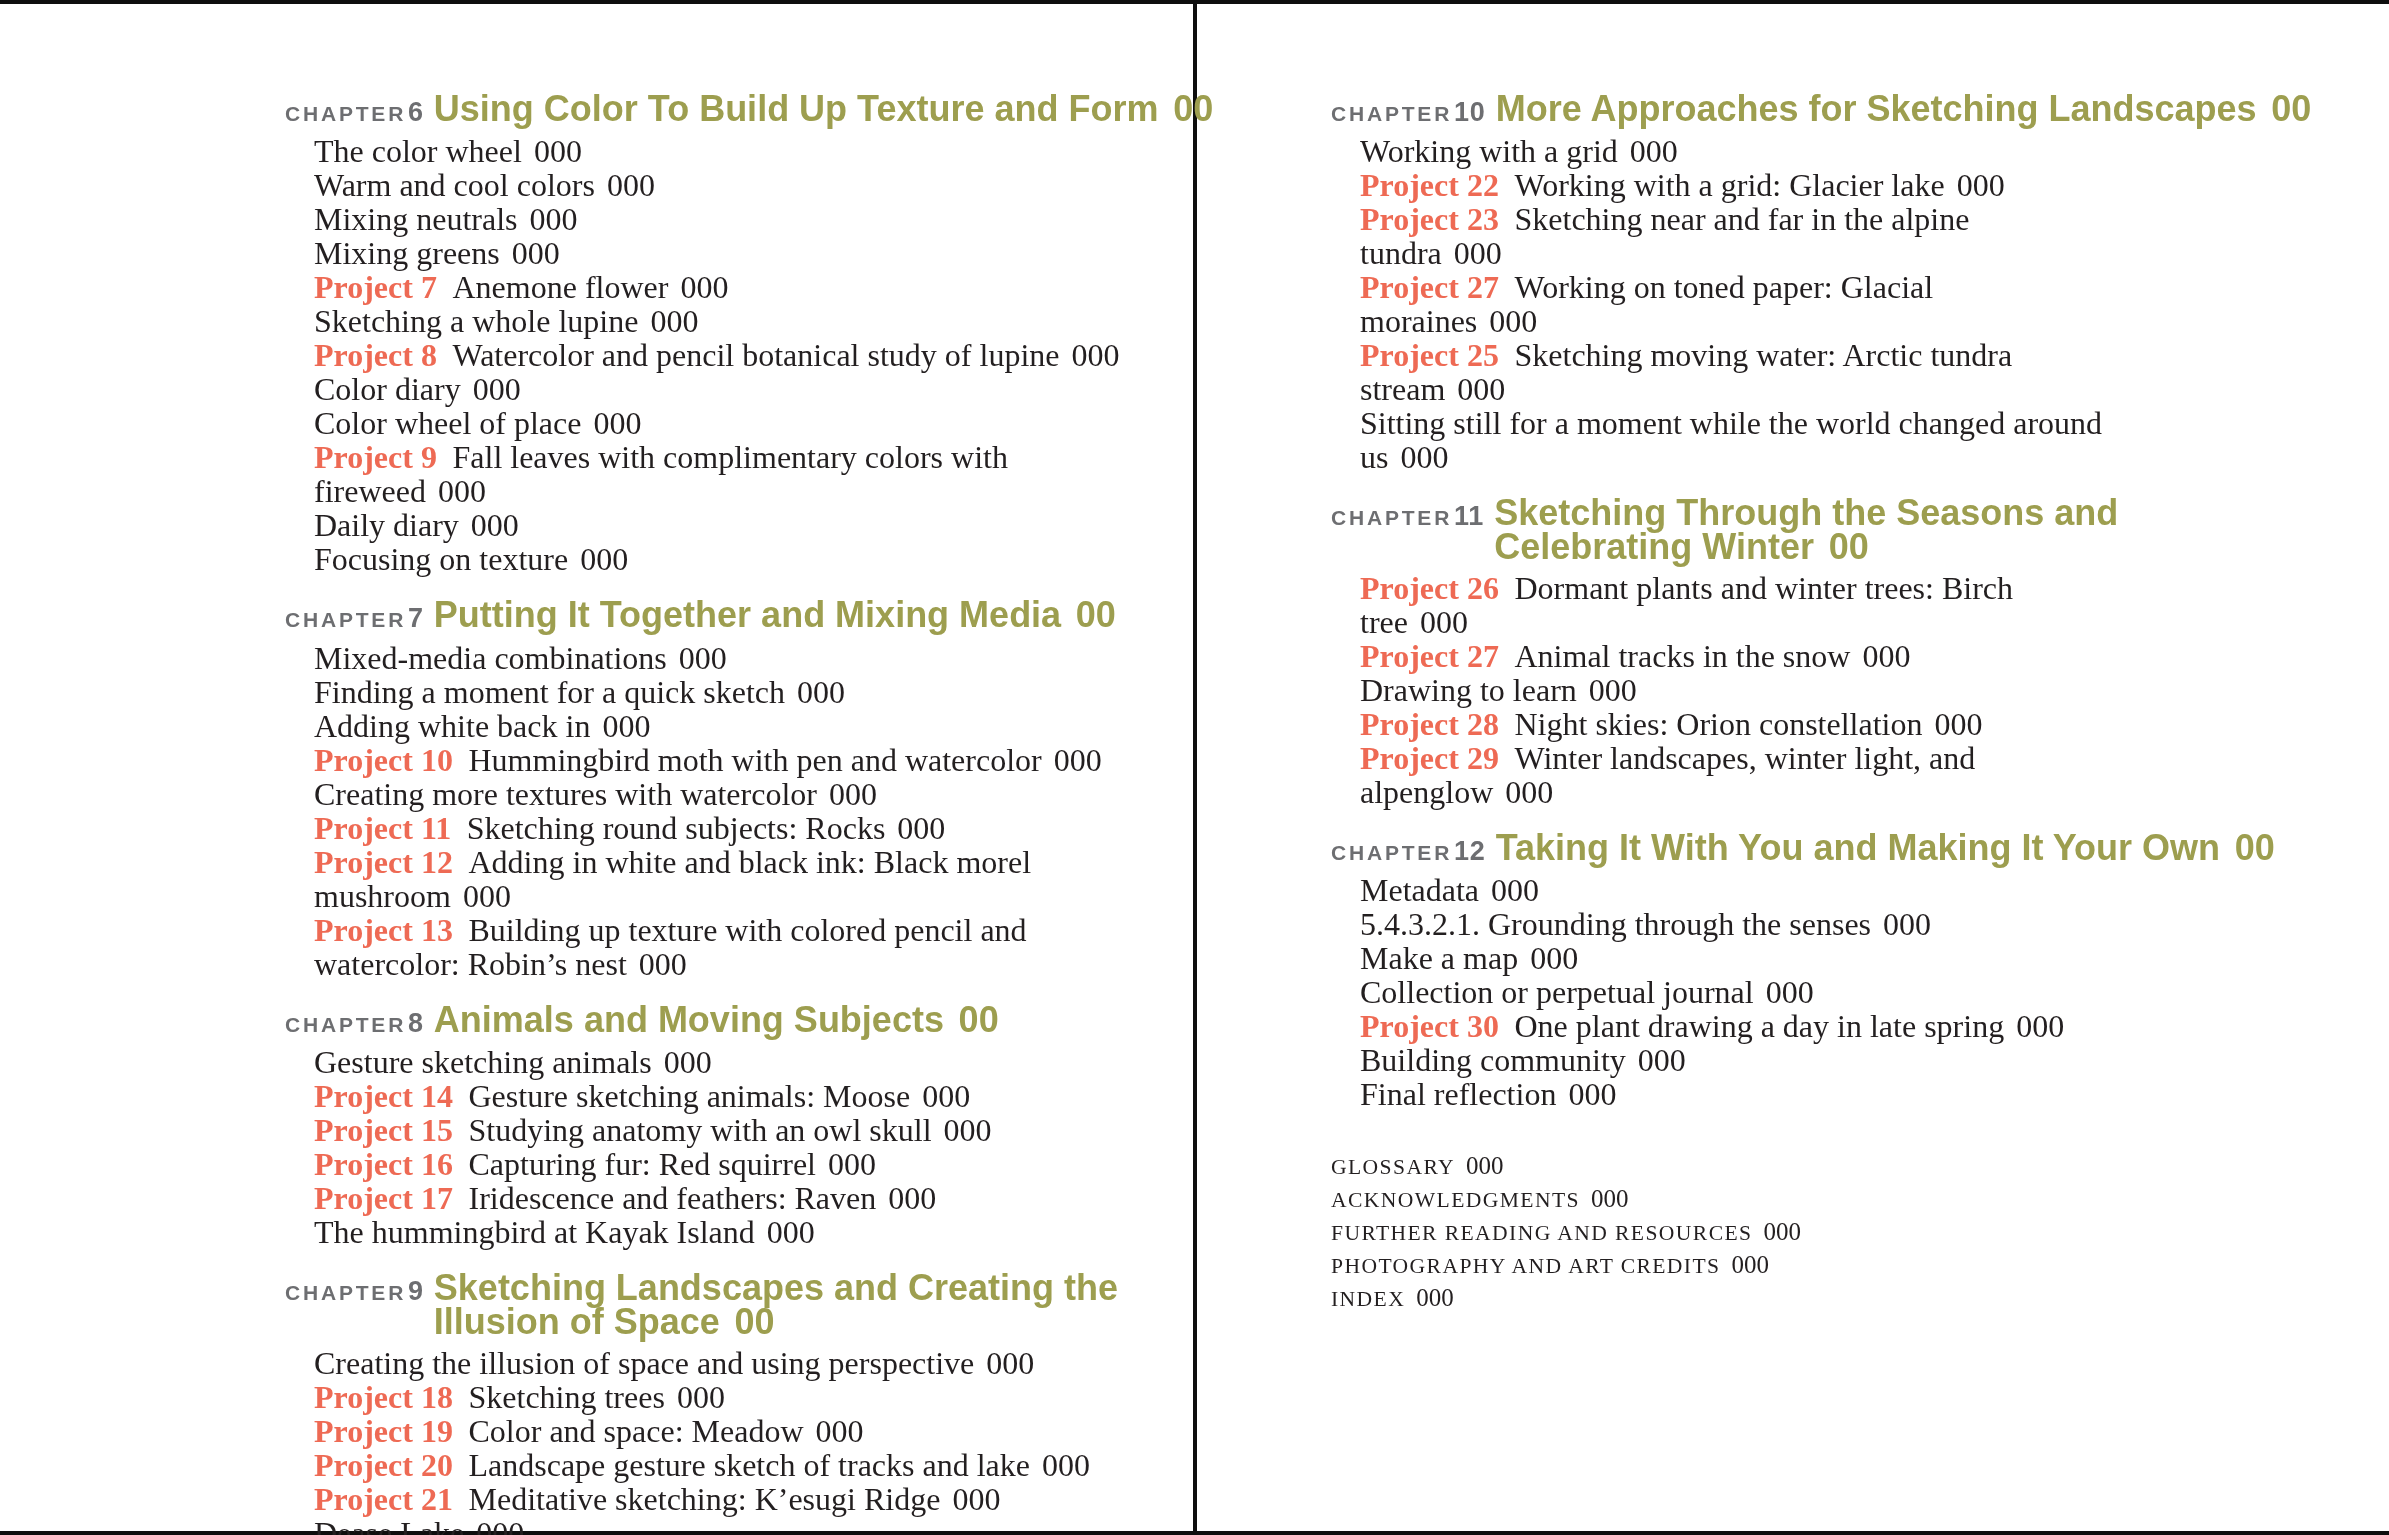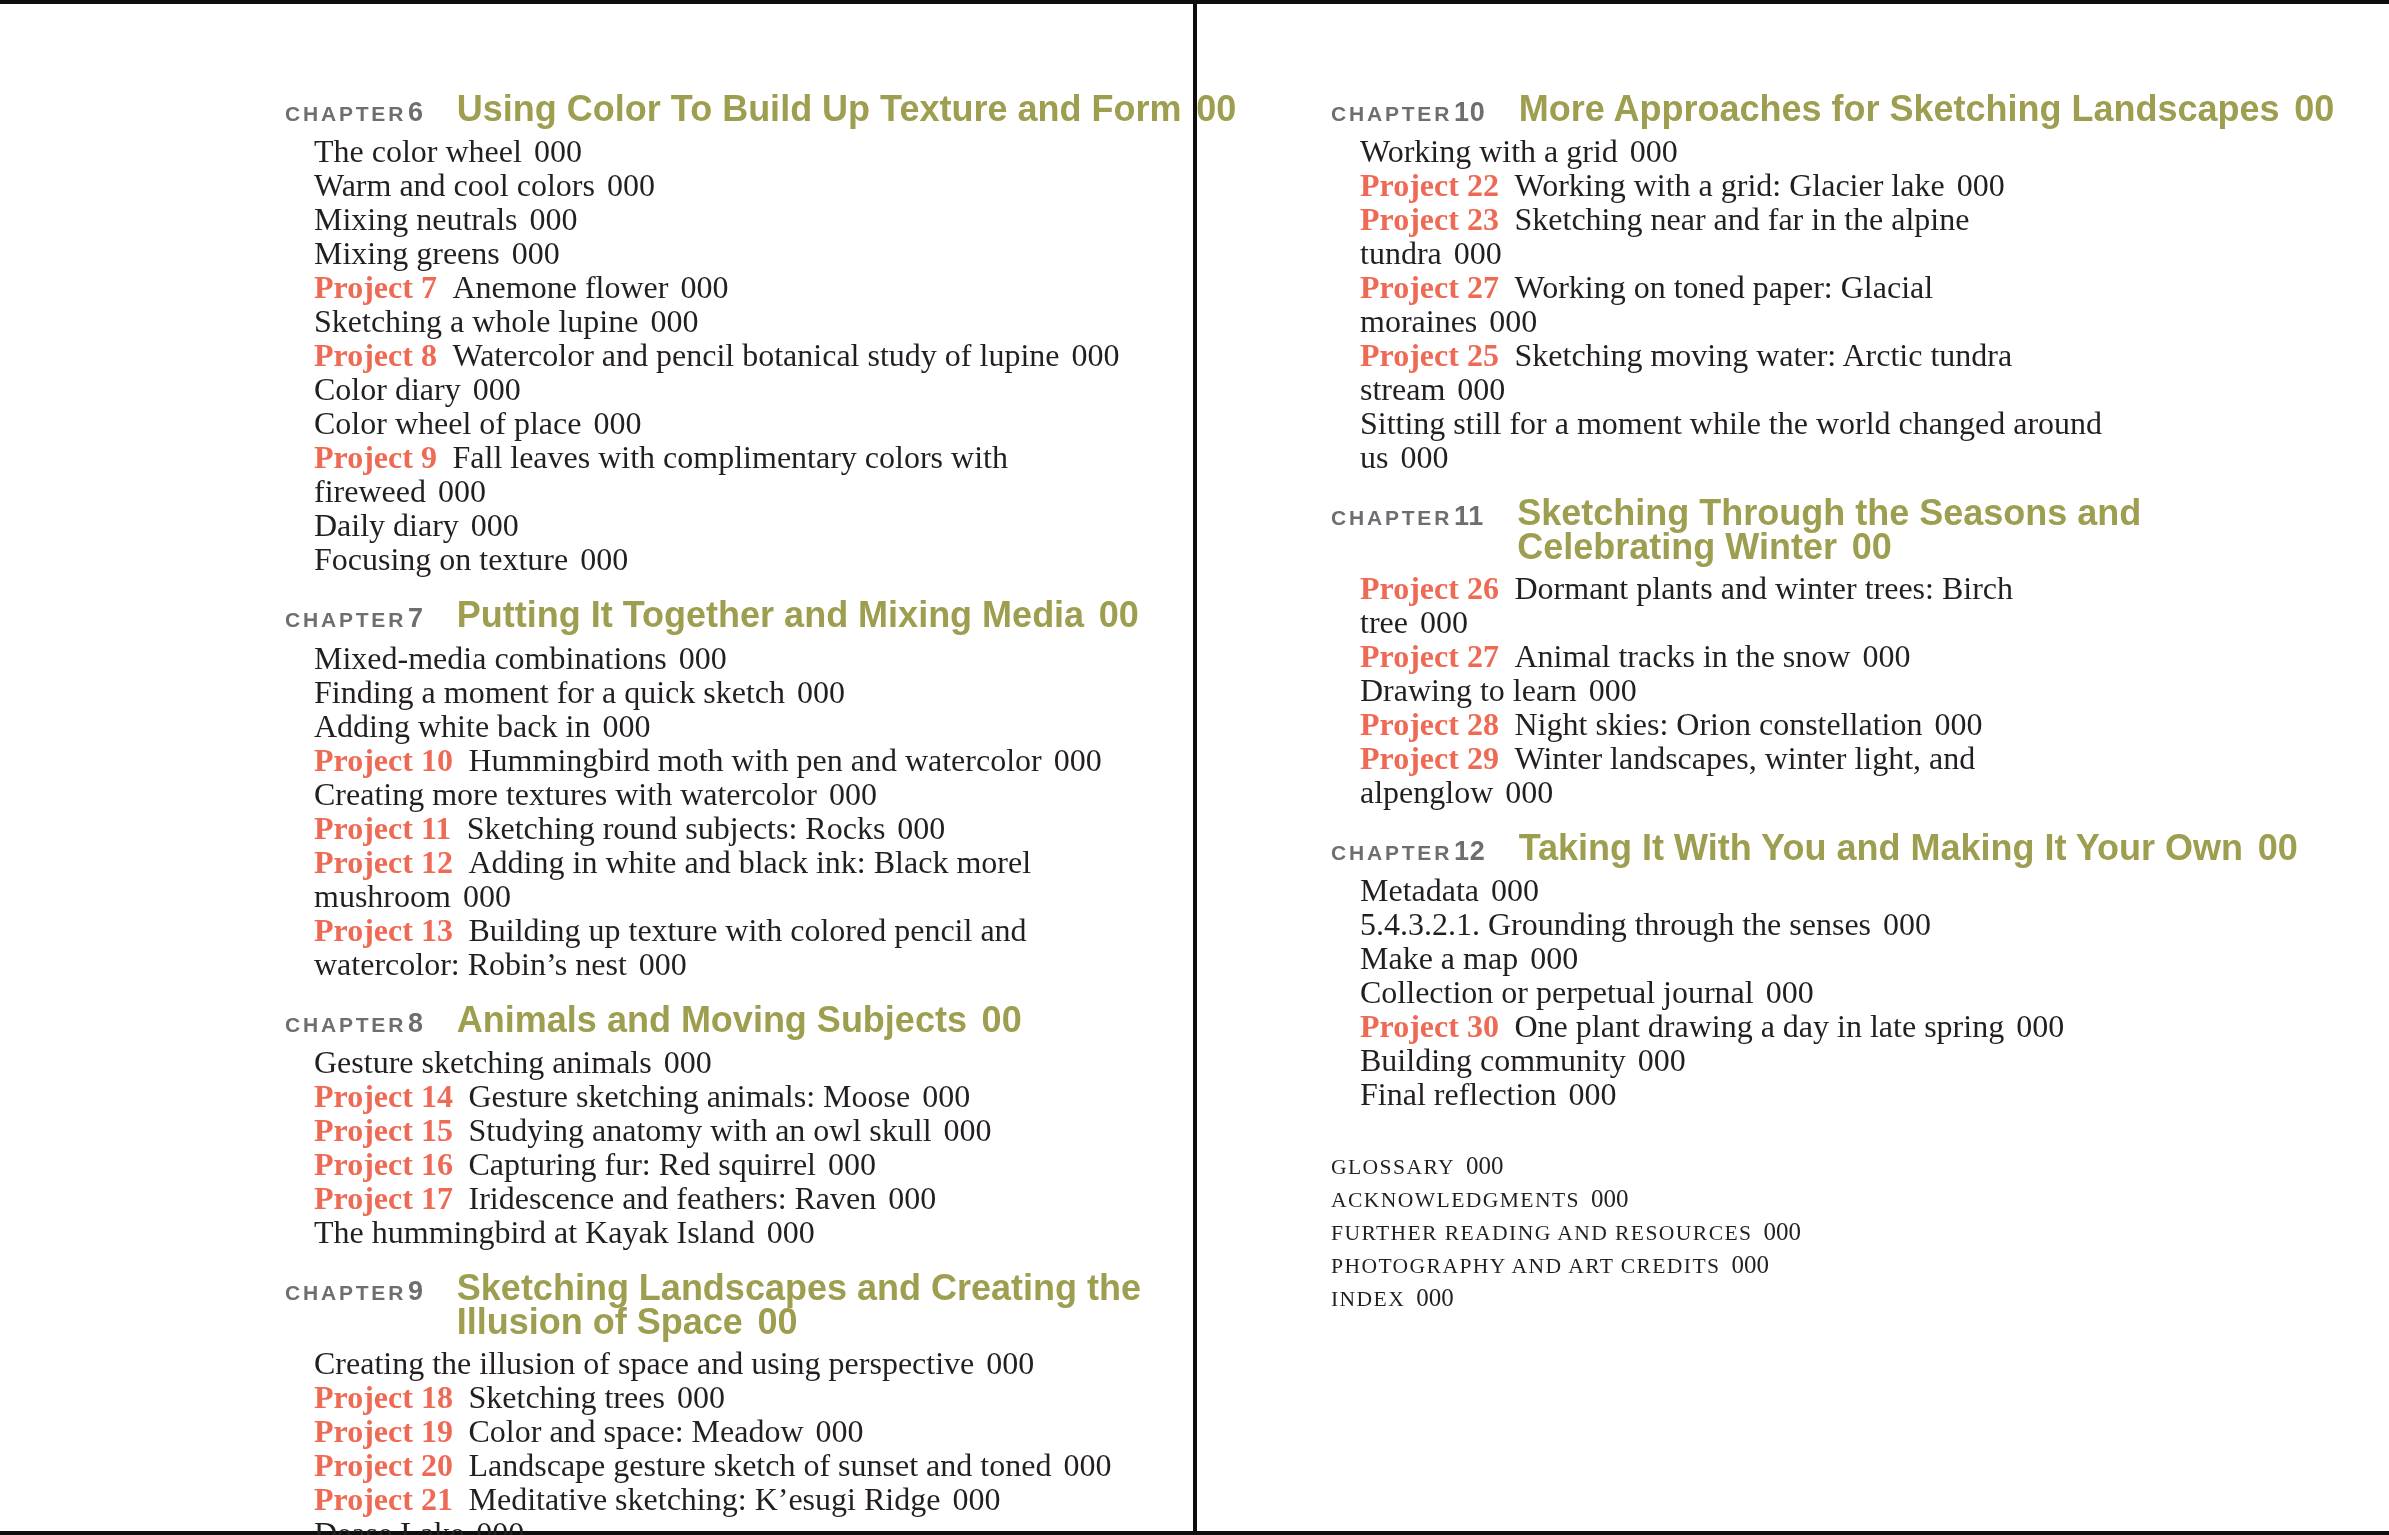--- a/index.html
+++ b/index.html
@@ -23,21 +23,21 @@
   .page-left  { left: 285px;  width: 855px; }
   .page-right { left: 1331px; width: 777px; }
   .page-inner { padding-top: 92px; }
 
   .toc-section { margin-top: 22px; }
   .toc-section:first-child { margin-top: 0; }
 
   .section-heading {
     display: flex;
     align-items: baseline;
-    gap: 33px;
+    gap: 10px;
     margin-bottom: 6.4px;
   }
   .chapter-label {
     white-space: nowrap;
     color: var(--chapter_gray, #6d6e71);
     font-family: "Liberation Sans", sans-serif;
     font-weight: bold;
   }
   .chapter-word { font-size: 21px; letter-spacing: 2.8px; }
   .chapter-num  { font-size: 27px; margin-left: 1.8px; letter-spacing: 0.9px; }
@@ -141,21 +141,21 @@
             <span class="chapter-label"><span class="chapter-word">CHAPTER</span><span class="chapter-num">9</span></span>
             <div class="chapter-title">
               <div class="title-line"><span>Sketching Landscapes and Creating the</span></div>
               <div class="title-line"><span>Illusion of Space</span><span class="title-page-num">00</span></div>
             </div>
           </div>
           <div class="toc-items">
             <div class="toc-item"><span class="item-text">Creating the illusion of space and using perspective</span><span class="page-num">000</span></div>
             <div class="toc-item"><span class="project-label">Project 18</span><span class="item-text">Sketching trees</span><span class="page-num">000</span></div>
             <div class="toc-item"><span class="project-label">Project 19</span><span class="item-text">Color and space: Meadow</span><span class="page-num">000</span></div>
-            <div class="toc-item"><span class="project-label">Project 20</span><span class="item-text">Landscape gesture sketch of sunset and toned</span><span class="page-num">000</span></div>
+            <div class="toc-item"><span class="project-label">Project 20</span><span class="item-text">Landscape gesture sketch of tracks and lake</span><span class="page-num">000</span></div>
             <div class="toc-item"><span class="project-label">Project 21</span><span class="item-text">Meditative sketching: K’esugi Ridge</span><span class="page-num">000</span></div>
             <div class="toc-item"><span class="item-text">Dease Lake</span><span class="page-num">000</span></div>
           </div>
         </section>
       </div>
   </main>
   <main class="page page-right">
     <div class="page-inner">
         <section class="toc-section">
           <div class="section-heading">

